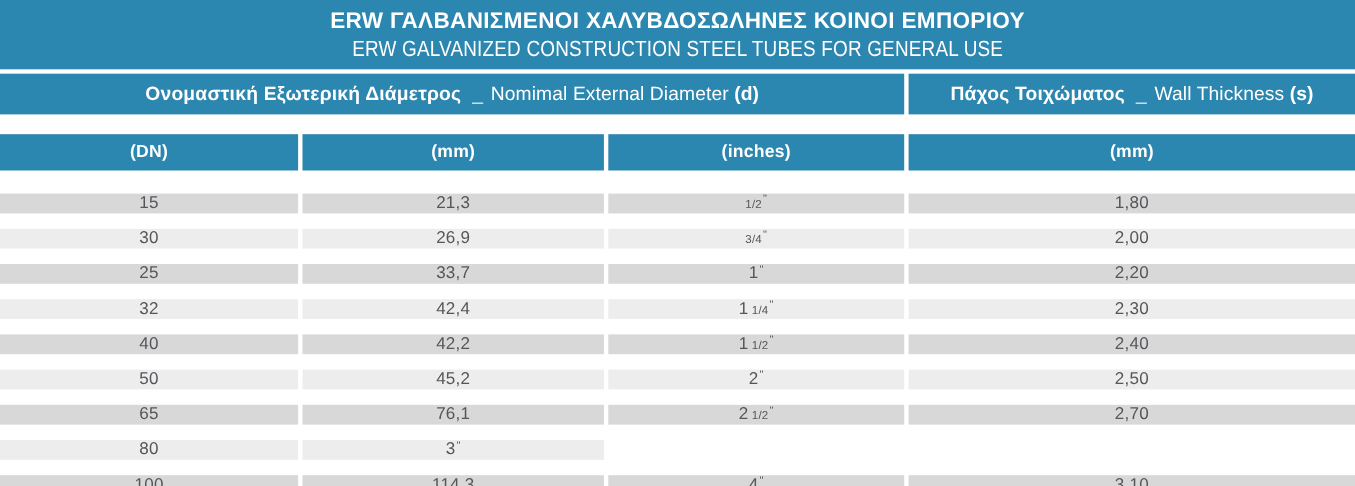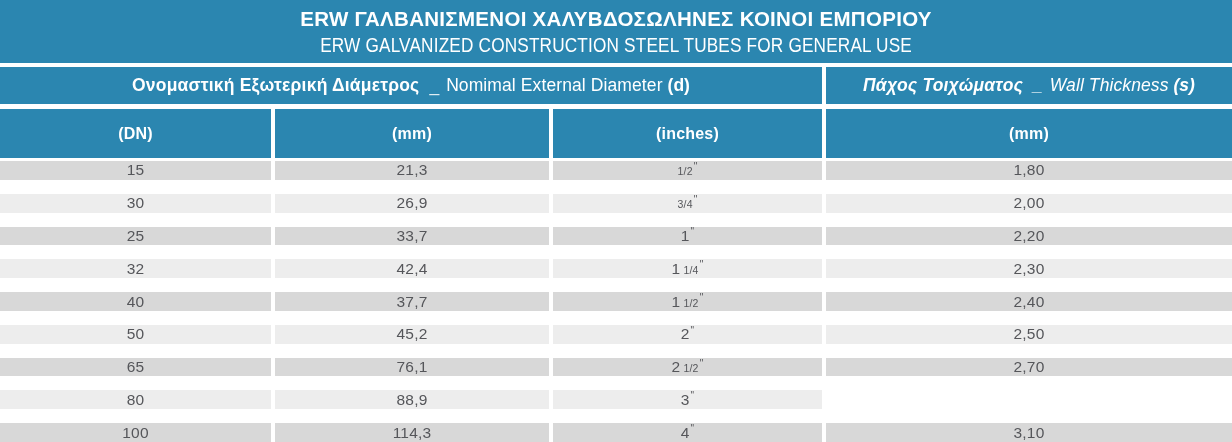--- a/index.html
+++ b/index.html
@@ -34,32 +34,32 @@
     display:grid;
     grid-template-columns:271px 274px 269px 406px;
     column-gap:4px;
     flex:0 0 auto;
   }
   .cell{
     display:flex;align-items:center;justify-content:center;
     white-space:nowrap;
   }
   
-  .group-row{height:37px;margin-bottom:5px;}
+  .group-row{height:37px;margin-bottom:18px;}
   .group-cell{
     background:var(--blue);color:var(--header-text);font-size:17.5px;
   }
   .gc-left{grid-column:1 / span 3;}
-  .gc-right{grid-column:4;font-style:italic;}
+  .gc-right{grid-column:4;}
   .gh-greek{font-weight:bold;letter-spacing:.2px;}
   .gh-divider{margin:0 7px 0 10px;opacity:.85;font-weight:normal;}
   .gh-english{font-weight:normal;letter-spacing:.1px;}
   .gh-symbol{font-weight:bold;margin-left:5px;}
   
-  .colhead-row{height:49px;margin-bottom:3px;}
+  .colhead-row{height:33px;margin-bottom:21px;}
   .colhead-cell{
     background:var(--blue);color:var(--header-text);
     font-size:16px;font-weight:bold;letter-spacing:.2px;
   }
   
   .rows{flex:1 1 auto;display:flex;flex-direction:column;gap:14px;}
   .data-row{flex:1 1 auto;min-height:0;}
   .data-row .cell{
     color:var(--cell-text);font-size:15.5px;letter-spacing:.2px;height:100%;
   }
@@ -142,21 +142,21 @@
     <div class="cell">
       <span class="inch-whole">1</span>
       <span class="inch-frac">1/4</span>
       <span class="inch-mark">"</span>
     </div>
     <div class="cell">2,30</div>
   </div>
 
   <div class="grid data-row alt-dark">
     <div class="cell">40</div>
-    <div class="cell">37,7</div>
+    <div class="cell">42,2</div>
     <div class="cell">
       <span class="inch-whole">1</span>
       <span class="inch-frac">1/2</span>
       <span class="inch-mark">"</span>
     </div>
     <div class="cell">2,40</div>
   </div>
 
   <div class="grid data-row alt-light">
     <div class="cell">50</div>
@@ -175,21 +175,20 @@
     <div class="cell">
       <span class="inch-whole">2</span>
       <span class="inch-frac">1/2</span>
       <span class="inch-mark">"</span>
     </div>
     <div class="cell">2,70</div>
   </div>
 
   <div class="grid data-row alt-light">
     <div class="cell">80</div>
-    <div class="cell">88,9</div>
     <div class="cell">
       <span class="inch-whole">3</span>
 
       <span class="inch-mark">"</span>
     </div>
   </div>
 
   <div class="grid data-row alt-dark">
     <div class="cell">100</div>
     <div class="cell">114,3</div>

